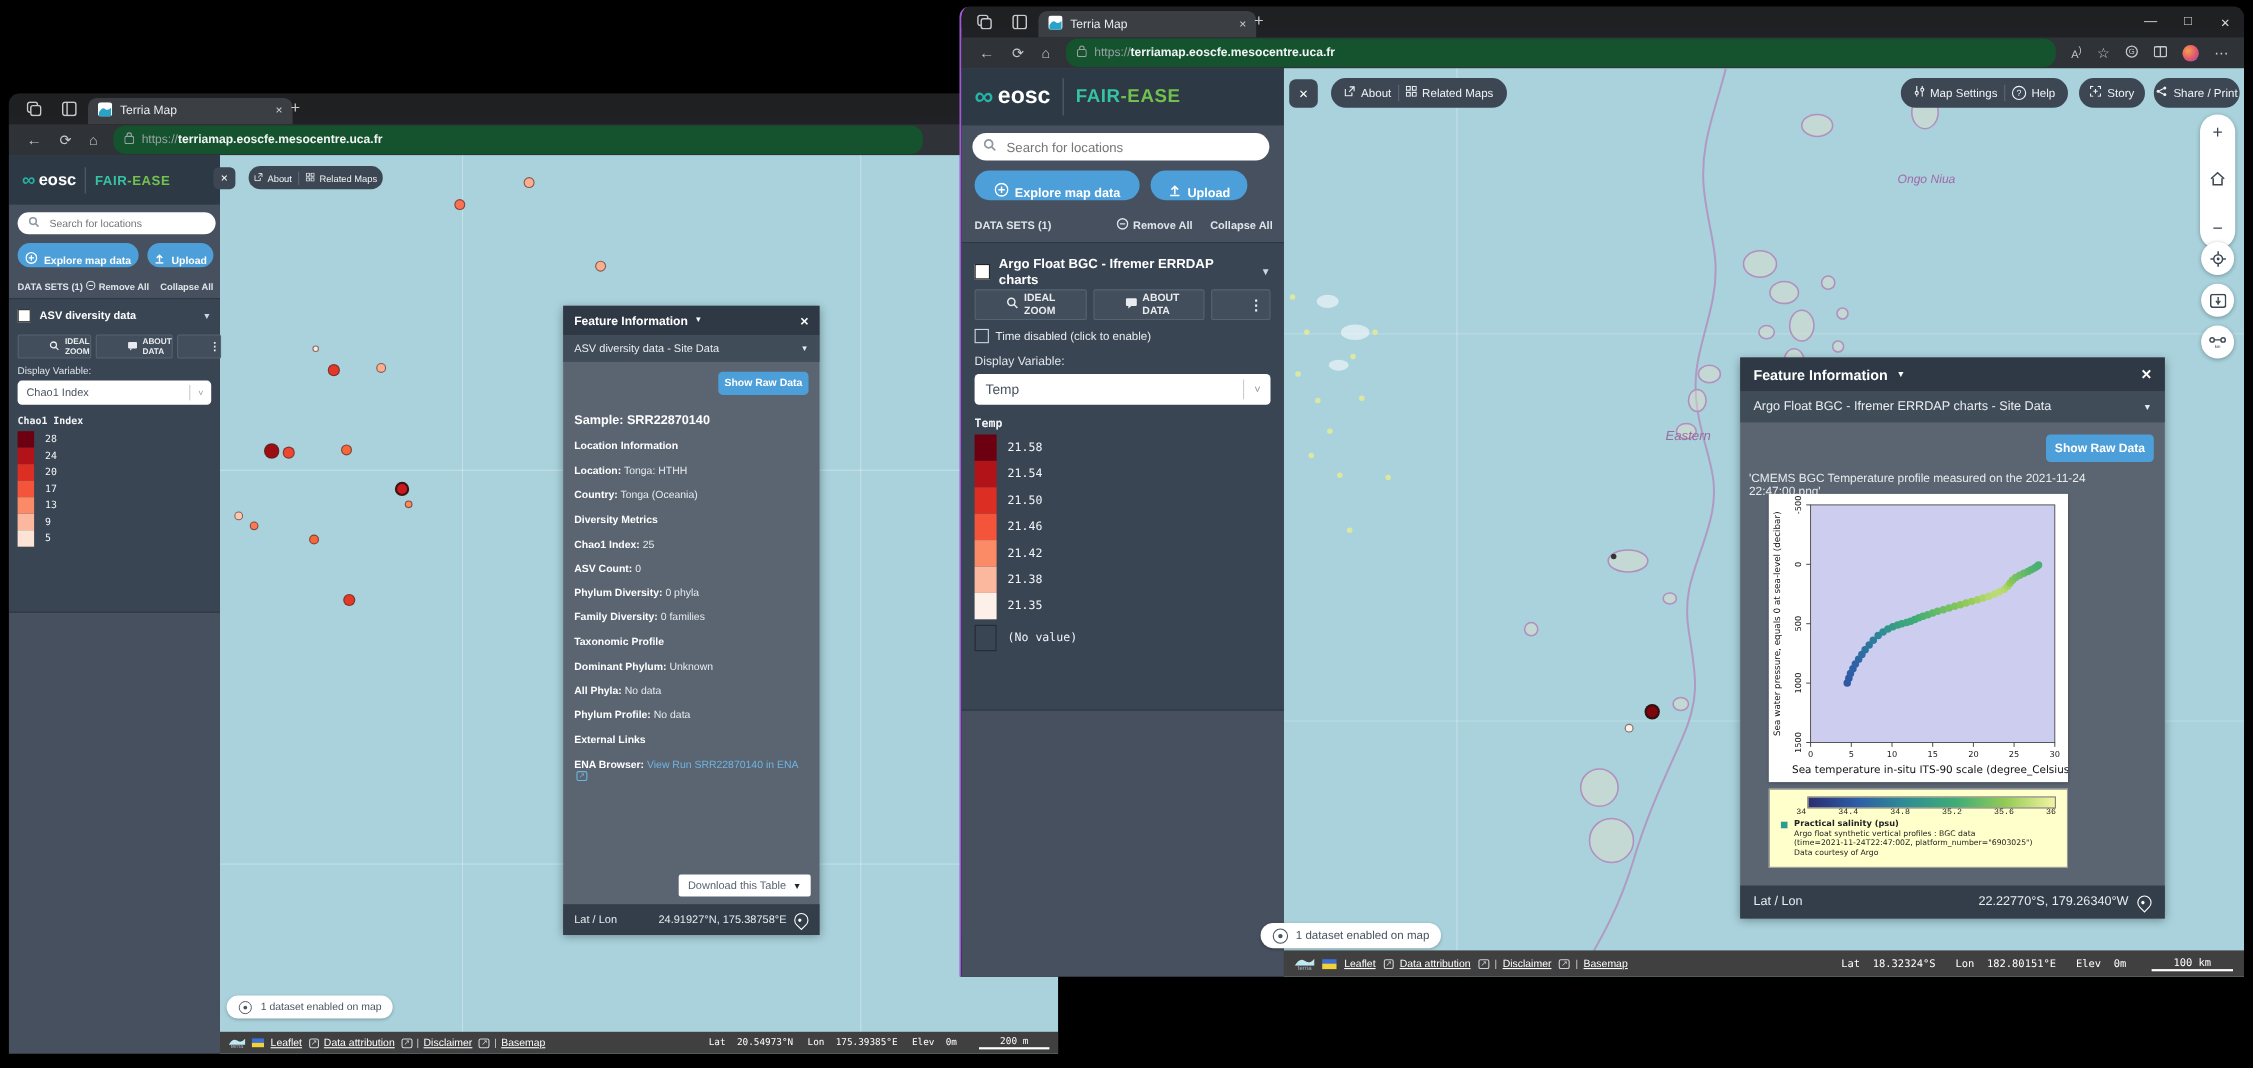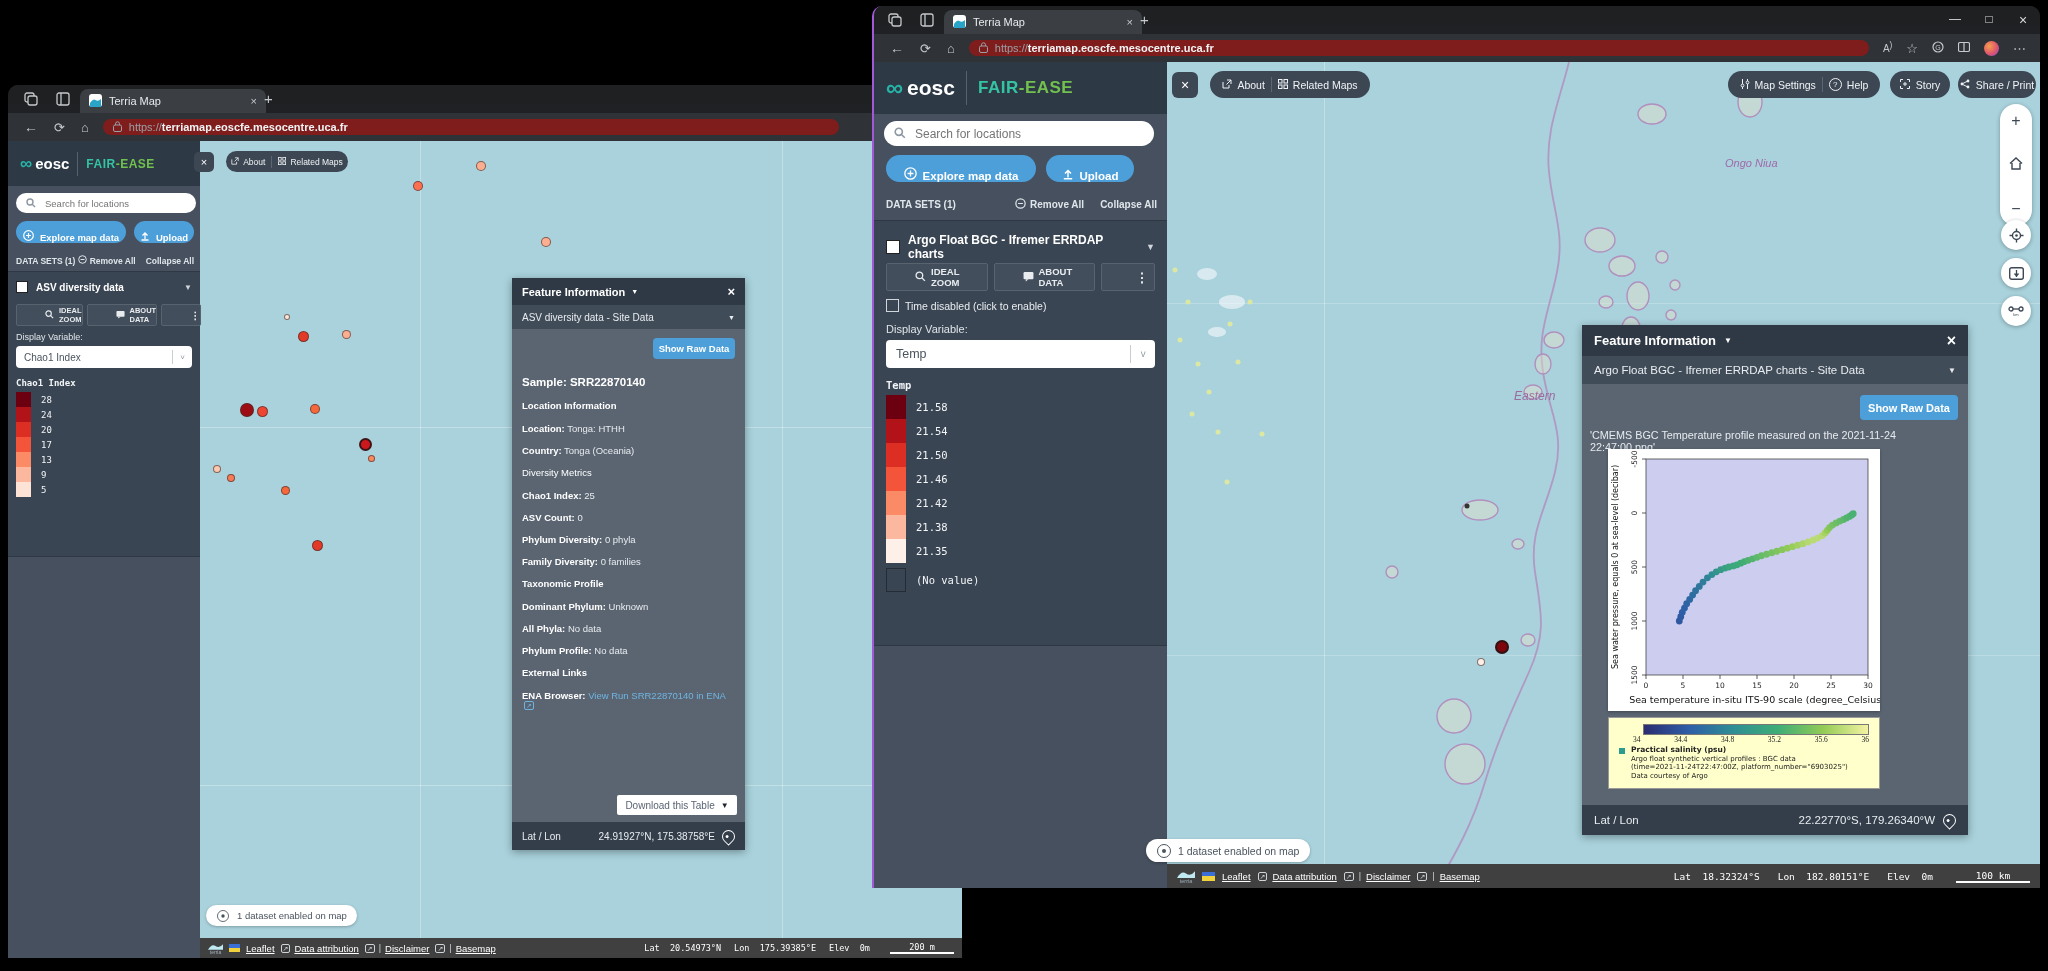--- a/index.html
+++ b/index.html
@@ -5,21 +5,21 @@
   html,body{margin:0;padding:0;background:#000;}
   .scene{position:relative;width:2048px;height:971px;background:#000;overflow:hidden;
          font-family:"Liberation Sans",sans-serif;-webkit-font-smoothing:antialiased;}
   .abs{position:absolute;}
   .win{position:absolute;background:#202124;overflow:hidden;border-radius:10px 10px 0 0;}
   .tabbar{position:absolute;left:0;right:0;top:0;height:19px;background:#1e2022;}
   .toolbar{position:absolute;left:0;right:0;height:28px;background:#2f3236;display:flex;align-items:center;}
   .tab{position:absolute;top:4px;height:24px;background:#3b3e43;border-radius:8px 8px 0 0;
        display:flex;align-items:center;gap:7px;padding:0 9px;color:#e8eaed;font-size:11px;}
   .cicon{color:#c6c9cd;font-size:13px;line-height:1;}
-  .urlpill{height:16px;background:#7f1d1d;border-radius:11px;display:flex;align-items:center;
+  .urlpill{height:26px;background:#14532d;border-radius:11px;display:flex;align-items:center;
            gap:7px;padding:0 10px;color:#9aa0a6;font-size:11px;flex:0 0 auto;}
   .urlhost{color:#f1f3f4;font-weight:bold;}
   .sidebar{position:absolute;background:#46505e;}
   .logoband{position:absolute;left:0;right:0;background:#2d3a46;display:flex;align-items:center;padding-left:12px;}
   .eosc-inf{color:#27b3a7;font-weight:bold;}
   .fair{color:#35c3a4;font-weight:bold;letter-spacing:.5px;}
   .ease{color:#72c14f;font-weight:bold;letter-spacing:.5px;}
   .searchbox{background:#fff;border-radius:14px;display:flex;align-items:center;gap:7px;padding:0 10px;border:none;color:#8d97a1;}
   .searchbox input{border:none;outline:none;background:transparent;color:#5b6571;width:100%;font-family:"Liberation Sans",sans-serif;}
   .bluebtn{background:#4d9fd9;color:#fff;border-radius:15px;display:flex;align-items:flex-end;justify-content:center;gap:6px;font-weight:bold;}
@@ -50,21 +50,21 @@
   .whitepill{background:#fff;border-radius:14px;display:flex;align-items:center;gap:7px;color:#4a545e;box-shadow:0 1px 3px rgba(0,0,0,.25);}
   .ringicon{width:12px;height:12px;border:1.5px solid #4a545e;border-radius:50%;display:flex;align-items:center;justify-content:center;}
   .ringicon::after{content:"";width:4px;height:4px;border-radius:50%;background:#4a545e;}
   .zoompill{position:absolute;background:#fff;border-radius:16px;display:flex;flex-direction:column;align-items:center;justify-content:space-between;box-shadow:0 1px 4px rgba(0,0,0,.3);color:#3d4754;}
   .roundbtn{position:absolute;width:30px;height:30px;border-radius:50%;background:#fff;display:flex;align-items:center;justify-content:center;box-shadow:0 1px 4px rgba(0,0,0,.3);color:#3d4754;}
   .maplabel{position:absolute;font-style:italic;color:#a06aaa;}
   .graticule{position:absolute;background:rgba(255,255,255,.32);}
   .wctl{color:#d7d9dc;font-size:12px;width:34px;text-align:center;}
   .chartbox{position:absolute;background:#fff;box-shadow:0 1px 3px rgba(0,0,0,.3);}
   .cbar-wrap{position:absolute;background:#ffffcc;border:1px solid #999;box-sizing:border-box;}
-  .cbar-ticks{display:flex;justify-content:space-between;font-size:7.5px;color:#222;font-family:Liberation Serif, serif;}
+  .cbar-ticks{display:flex;justify-content:space-between;font-size:7.5px;color:#222;font-family:Liberation Mono, monospace;}
   .cbar-lines{font-size:7px;color:#222;line-height:8.5px;font-family:"DejaVu Sans",sans-serif;}
   .dl-btn{position:absolute;background:#fff;color:#5a6473;display:flex;align-items:center;gap:6px;justify-content:center;font-size:10px;border-radius:2px;}
   .pin{width:11px;height:11px;border:1.5px solid #fff;border-radius:50% 50% 50% 0;transform:rotate(-45deg);display:inline-block;position:relative;}
   .pin::after{content:"";position:absolute;left:2.5px;top:2.5px;width:3px;height:3px;border-radius:50%;background:#fff;}
 </style>
 </head>
 <body>
 
 <div class="scene">
 
@@ -262,21 +262,21 @@
       <div class="fsub" style="top:27px;height:24px;font-size:10px;padding:0 10px">
         <span style="flex:1">ASV diversity data - Site Data</span>
         <span style="font-size:7px">▼</span>
       </div>
       <div class="rawbtn" style="right:10px;top:60px;width:82px;height:21px;font-size:9.5px">Show Raw Data</div>
       <div class="abs" id="fields-left" style="left:10px;top:98px;right:10px;font-size:9.5px">
           <div class="frow" style="font-weight: bold; color: rgb(255, 255, 255); margin-bottom: 12px; font-size: 11.5px;">Sample: SRR22870140</div>
           <div class="frow" style="font-weight: bold; color: rgb(255, 255, 255); margin-bottom: 12px;">Location Information</div>
           <div class="frow" style="margin-bottom: 11px;"><b>Location:</b> <span class="">Tonga: HTHH</span></div>
           <div class="frow" style="margin-bottom: 11px;"><b>Country:</b> <span class="">Tonga (Oceania)</span></div>
-          <div class="frow" style="font-weight: normal; color: rgb(255, 255, 255); margin-bottom: 12px;">Diversity Metrics</div>
+          <div class="frow" style="font-weight: bold; color: rgb(255, 255, 255); margin-bottom: 12px;">Diversity Metrics</div>
           <div class="frow" style="margin-bottom: 11px;"><b>Chao1 Index:</b> <span class="">25</span></div>
           <div class="frow" style="margin-bottom: 11px;"><b>ASV Count:</b> <span class="">0</span></div>
           <div class="frow" style="margin-bottom: 11px;"><b>Phylum Diversity:</b> <span class="">0 phyla</span></div>
           <div class="frow" style="margin-bottom: 11px;"><b>Family Diversity:</b> <span class="">0 families</span></div>
           <div class="frow" style="font-weight: bold; color: rgb(255, 255, 255); margin-bottom: 12px;">Taxonomic Profile</div>
           <div class="frow" style="margin-bottom: 11px;"><b>Dominant Phylum:</b> <span class="">Unknown</span></div>
           <div class="frow" style="margin-bottom: 11px;"><b>All Phyla:</b> <span class="">No data</span></div>
           <div class="frow" style="margin-bottom: 11px;"><b>Phylum Profile:</b> <span class="">No data</span></div>
           <div class="frow" style="font-weight: bold; color: rgb(255, 255, 255); margin-bottom: 12px;">External Links</div>
           <div class="frow" style="margin-bottom: 11px;"><b>ENA Browser:</b> <span class="flink">View Run SRR22870140 in ENA</span> <span class="ext" style="border-color:#6fb4e0;color:#6fb4e0">↗</span></div>

